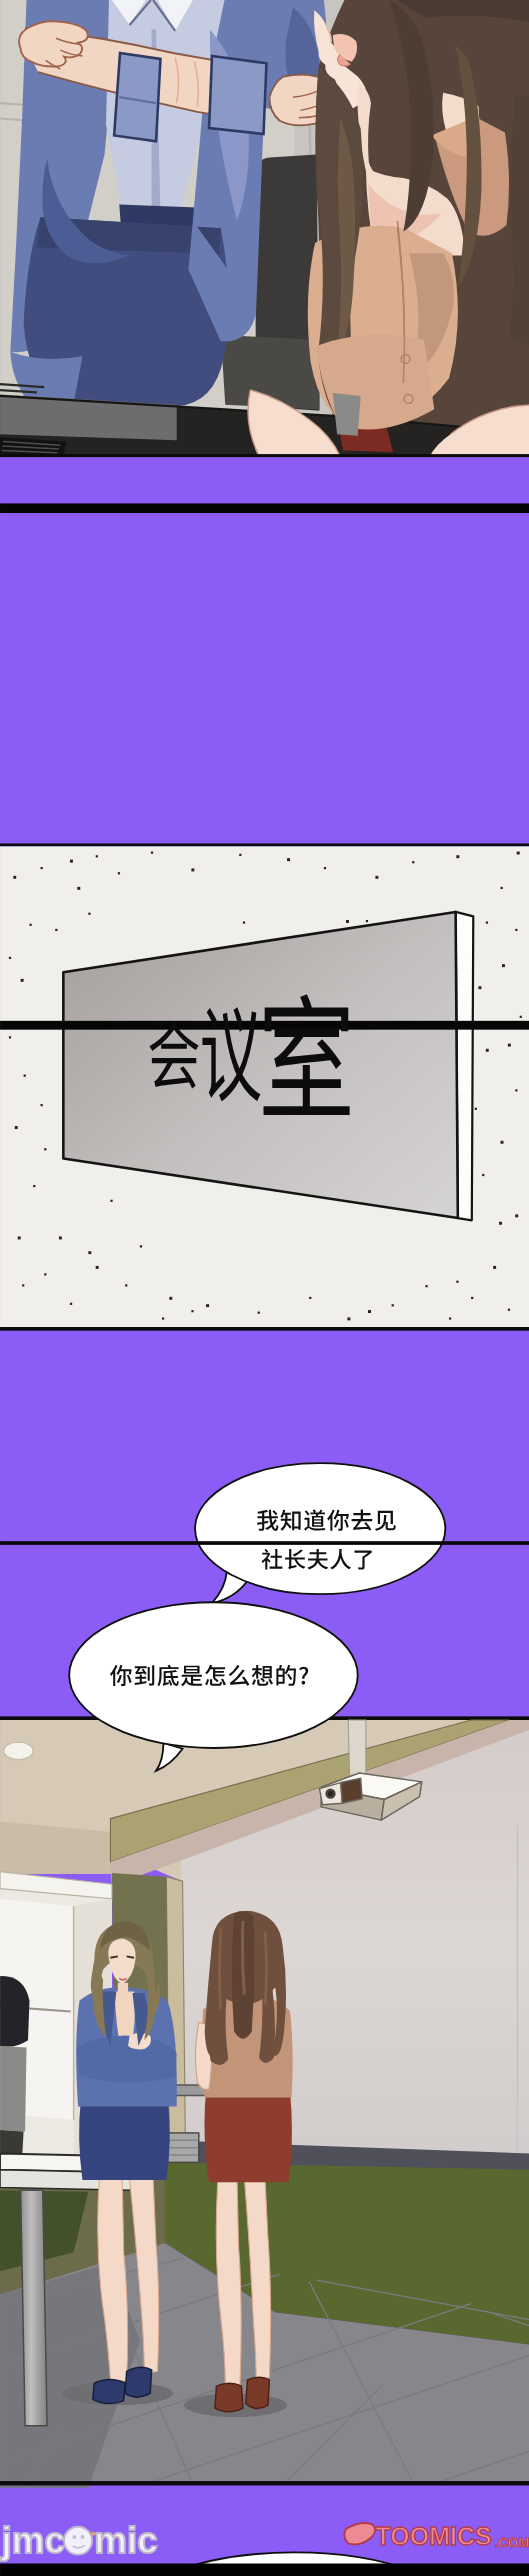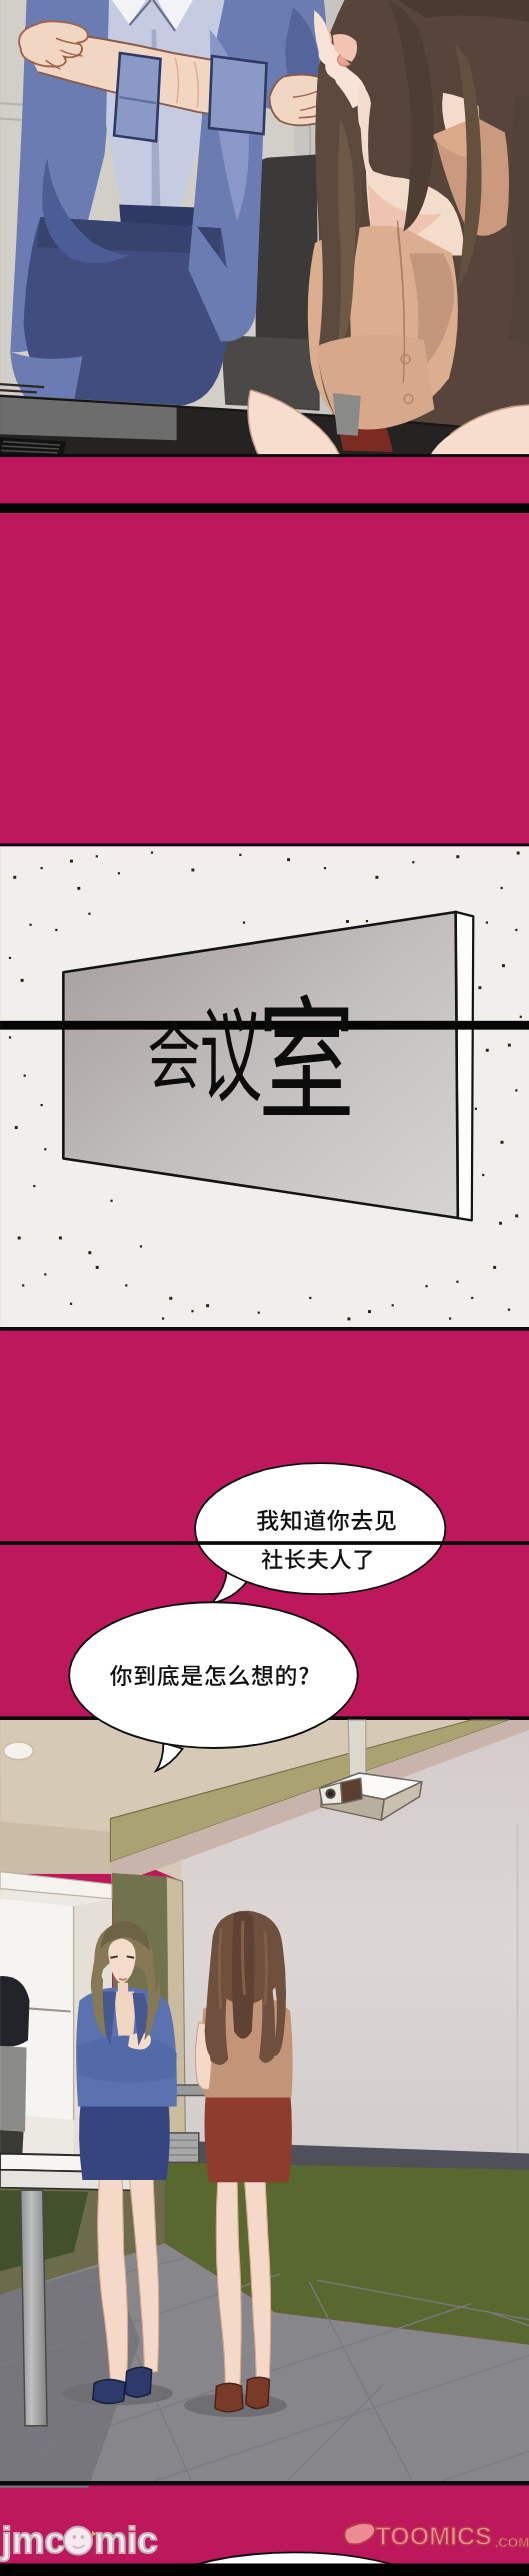--- a/index.html
+++ b/index.html
@@ -1,16 +1,16 @@
 <!DOCTYPE html>
 <html style="font-size:11.8px"><head>
 <meta charset="utf-8">
 <style>
 html,body{margin:0;padding:0;background:#ffffff}
-#page{position:relative;width:530px;height:2576px;background:#be185d;overflow:hidden;font-family:"Liberation Sans",sans-serif}
+#page{position:relative;width:530px;height:2576px;background:#8b5cf6;overflow:hidden;font-family:"Liberation Sans",sans-serif}
 </style>
 </head>
 <body>
 <div id="page">
 <svg width="530" height="2576" viewBox="0 0 720 3500" xmlns="http://www.w3.org/2000/svg">
 <defs>
 <linearGradient id="signgrad" x1="0" y1="0" x2="1" y2="0.9">
 <stop offset="0" stop-color="#a49d9b"></stop>
 <stop offset="0.55" stop-color="#c2bfbe"></stop>
 <stop offset="1" stop-color="#d4d2d1"></stop>

